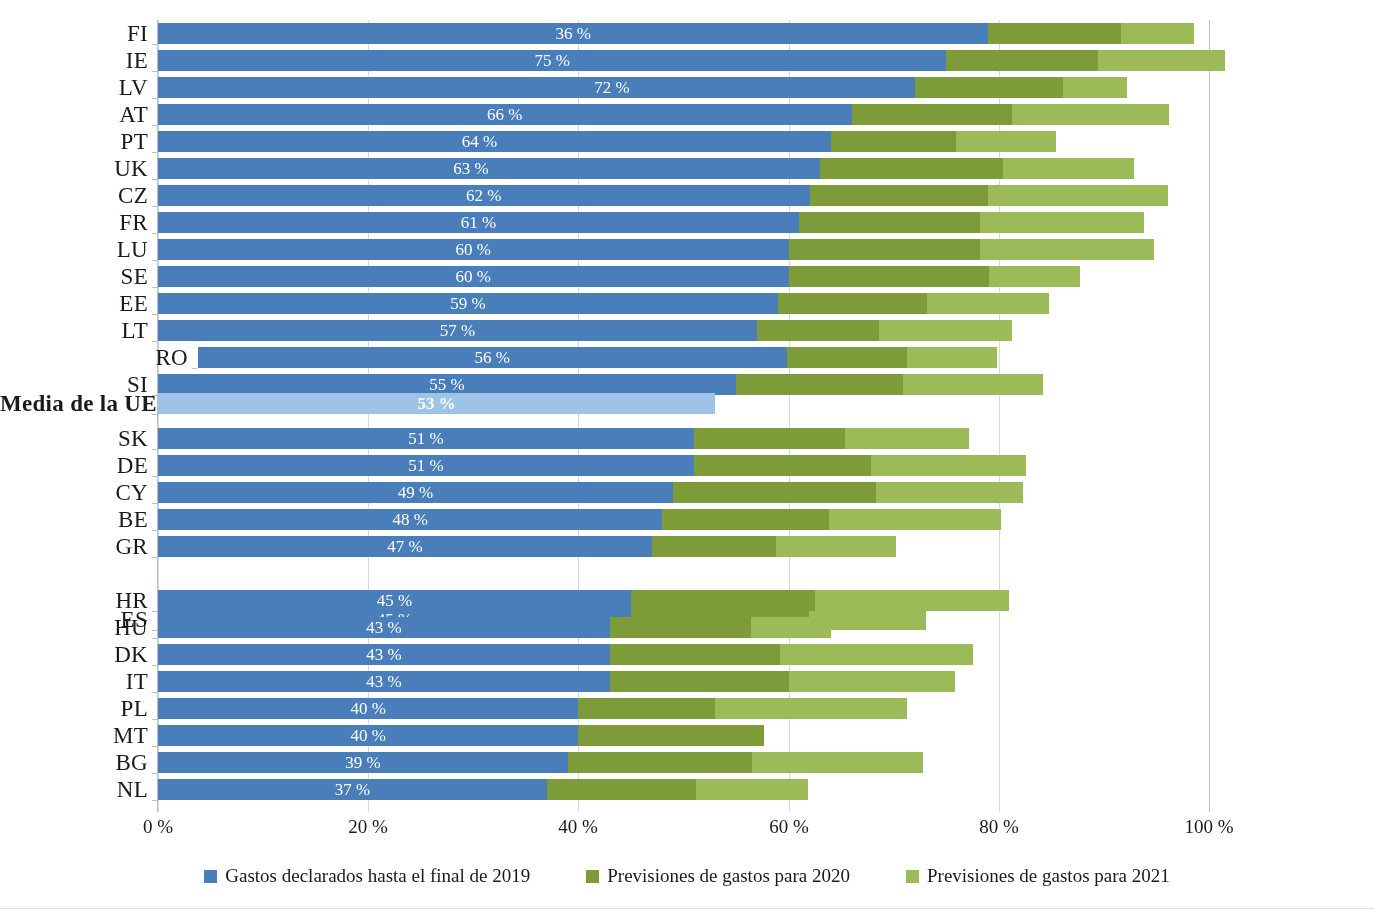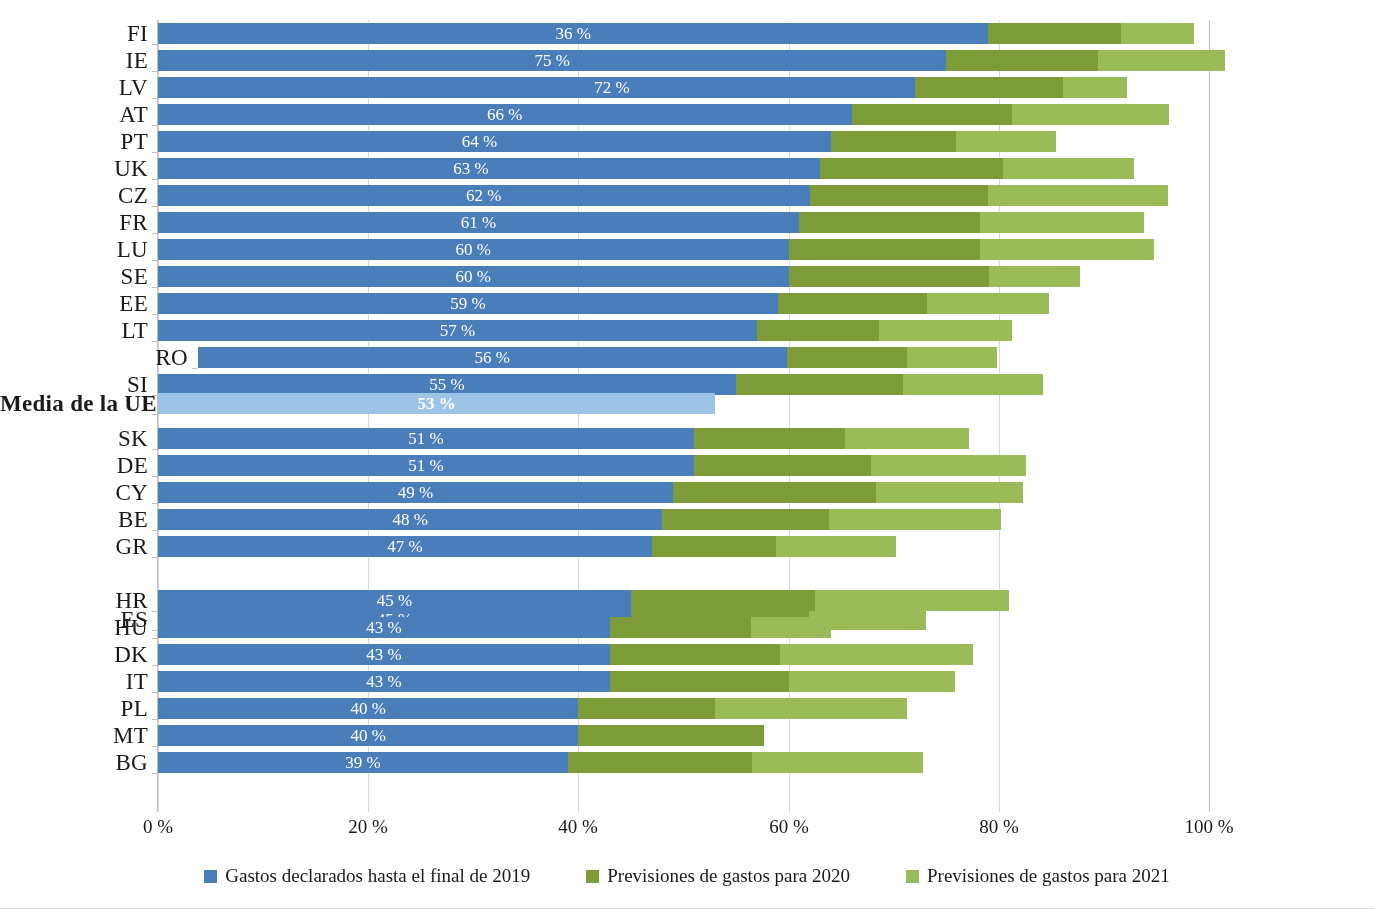--- a/index.html
+++ b/index.html
@@ -439,20 +439,30 @@
       <div class="row" style="top: 749px; padding-left: 38px;">
         <div class="cat-label">BG</div>
         <div class="tick-mark"></div>
         <div class="bar-track">
           <div class="seg" style="left: 0px; width: 409.89px; background: rgb(74, 126, 187);"></div>
           <div class="seg" style="left: 409.89px; width: 183.925px; background: rgb(126, 155, 58);"></div>
           <div class="seg" style="left: 593.815px; width: 171.313px; background: rgb(155, 187, 89);"></div>
           <div class="seg-label" style="left: 0px; width: 409.89px;">39 %</div>
         </div>
       </div>
+      <div class="row" style="top: 776px;">
+        <div class="cat-label">NL</div>
+        <div class="tick-mark"></div>
+        <div class="bar-track">
+          <div class="seg" style="left: 0px; width: 388.87px; background: rgb(74, 126, 187);"></div>
+          <div class="seg" style="left: 388.87px; width: 149.242px; background: rgb(126, 155, 58);"></div>
+          <div class="seg" style="left: 538.112px; width: 111.406px; background: rgb(155, 187, 89);"></div>
+          <div class="seg-label" style="left: 0px; width: 388.87px;">37 %</div>
+        </div>
+      </div>
     </div>
 
   <div class="xaxis" id="xaxis">
       <div class="xtick-label" style="left: 158px;">0 %</div>
       <div class="xtick-label" style="left: 368px;">20 %</div>
       <div class="xtick-label" style="left: 578px;">40 %</div>
       <div class="xtick-label" style="left: 789px;">60 %</div>
       <div class="xtick-label" style="left: 999px;">80 %</div>
       <div class="xtick-label" style="left: 1209px;">100 %</div>
     </div>

